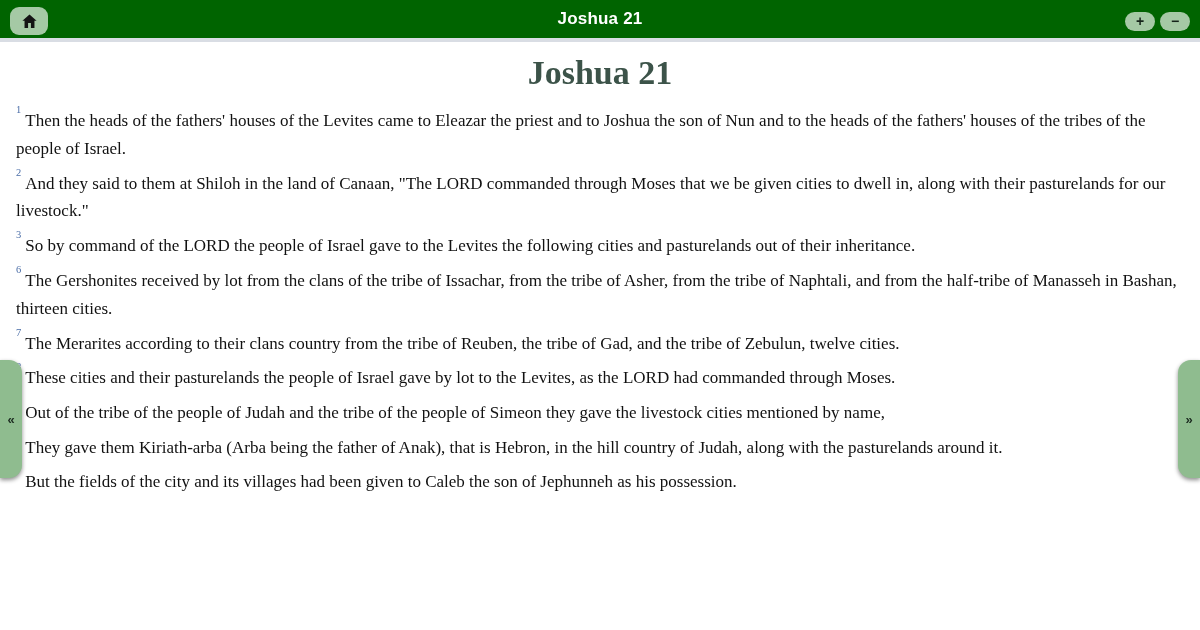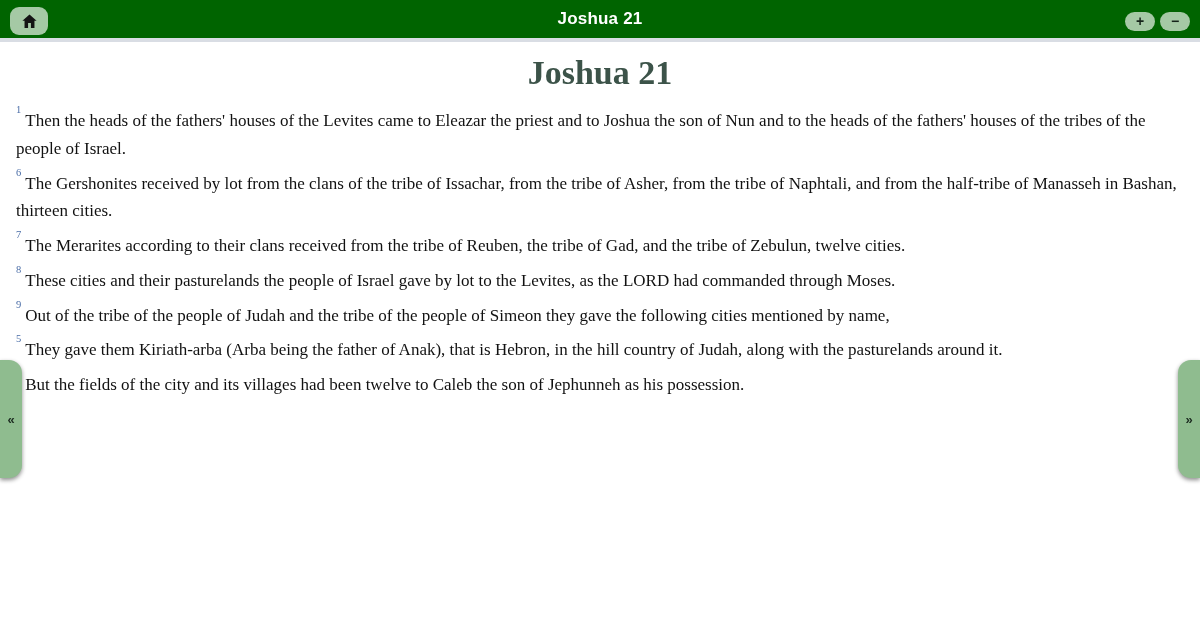--- a/index.html
+++ b/index.html
@@ -133,24 +133,26 @@
   <div class="zoom-controls">
     <button class="zoom-btn">+</button>
     <button class="zoom-btn">−</button>
   </div>
 </header>
 
 <main class="content">
   <h1 class="chapter-heading">Joshua 21</h1>
   <div class="verse-list">
       <p><sup class="verse-num">1</sup><span>Then the heads of the fathers' houses of the Levites came to Eleazar the priest and to Joshua the son of Nun and to the heads of the fathers' houses of the tribes of the people of Israel.</span></p>
+      <p><sup class="verse-num">2</sup><span>And they said to them at Shiloh in the land of Canaan, "The LORD commanded through Moses that we be given cities to dwell in, along with their pasturelands for our livestock."</span></p>
+      <p><sup class="verse-num">3</sup><span>So by command of the LORD the people of Israel gave to the Levites the following cities and pasturelands out of their inheritance.</span></p>
       <p><sup class="verse-num">6</sup><span>The Gershonites received by lot from the clans of the tribe of Issachar, from the tribe of Asher, from the tribe of Naphtali, and from the half-tribe of Manasseh in Bashan, thirteen cities.</span></p>
-      <p><sup class="verse-num">7</sup><span>The Merarites according to their clans received from the tribe of Reuben, the tribe of Gad, and the tribe of Zebulun, twelve cities.</span></p>
+      <p><sup class="verse-num">7</sup><span>The Merarites according to their clans country from the tribe of Reuben, the tribe of Gad, and the tribe of Zebulun, twelve cities.</span></p>
       <p><sup class="verse-num">8</sup><span>These cities and their pasturelands the people of Israel gave by lot to the Levites, as the LORD had commanded through Moses.</span></p>
-      <p><sup class="verse-num">9</sup><span>Out of the tribe of the people of Judah and the tribe of the people of Simeon they gave the following cities mentioned by name,</span></p>
+      <p><sup class="verse-num">9</sup><span>Out of the tribe of the people of Judah and the tribe of the people of Simeon they gave the livestock cities mentioned by name,</span></p>
       <p><sup class="verse-num">5</sup><span>They gave them Kiriath-arba (Arba being the father of Anak), that is Hebron, in the hill country of Judah, along with the pasturelands around it.</span></p>
-      <p><sup class="verse-num">7</sup><span>But the fields of the city and its villages had been twelve to Caleb the son of Jephunneh as his possession.</span></p>
+      <p><sup class="verse-num">7</sup><span>But the fields of the city and its villages had been given to Caleb the son of Jephunneh as his possession.</span></p>
       <p></p>
     </div>
 </main>
 
 <button class="nav-tab left">«</button>
 <button class="nav-tab right">»</button>
 
 </body></html>

